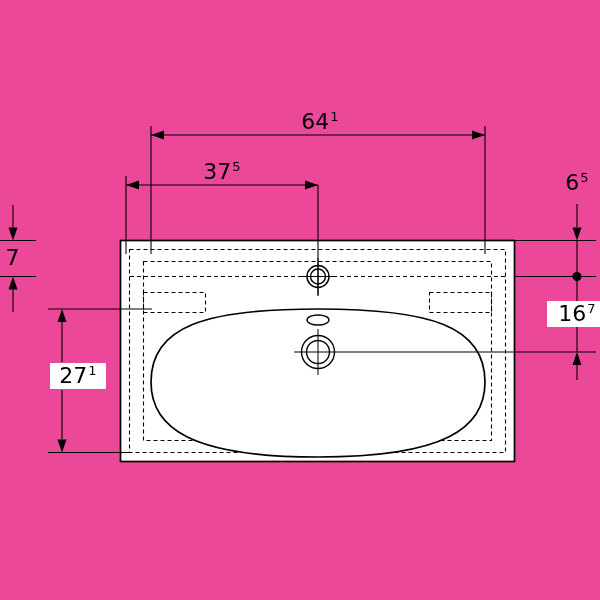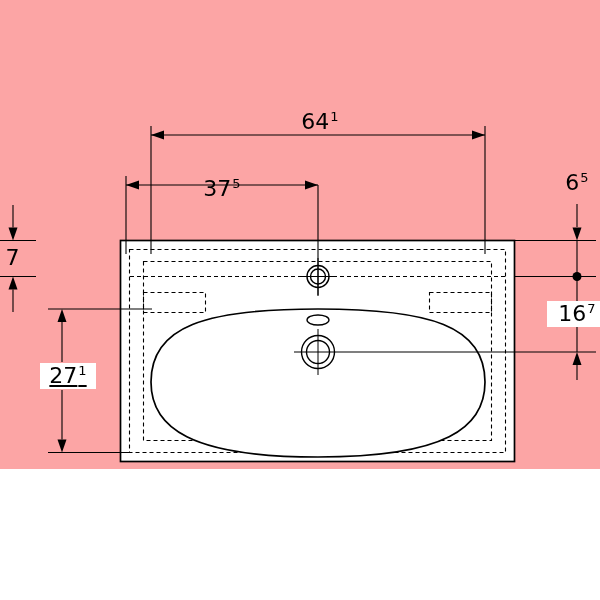--- a/index.html
+++ b/index.html
@@ -1,16 +1,16 @@
 <!DOCTYPE html>
 <html><head>
 <meta charset="utf-8">
 <style>
   html,body{margin:0;padding:0;background:#ffffff;}
-  .stage{position:relative;width:600px;height:469px;background:#fca5a5;overflow:hidden;}
+  .stage{position:relative;width:600px;height:600px;background:#ec4899;overflow:hidden;}
   .stage svg{position:absolute;left:0;top:0;}
   .dim-label{
     position:absolute;
     font-family:"DejaVu Sans", sans-serif;
     font-size:22px;
     color:#000;
     text-align:center;
     line-height:26px;
     z-index:2;
     white-space:nowrap;
@@ -102,33 +102,33 @@
       <line x1="62" y1="322" x2="62" y2="362"></line>
       <line x1="62" y1="390" x2="62" y2="439.5"></line>
       <polygon points="62,452.5 57.5,439.5 66.5,439.5" fill="#000" stroke="none"></polygon>
     </g>
   </svg>
 
   <div class="dim-label" style="left:270px;top:109px;width:100px;">
     <span>64</span><sup>1</sup>
   </div>
 
-  <div class="dim-label" style="left:182px;top:176px;width:80px;">
+  <div class="dim-label" style="left:182px;top:159px;width:80px;">
     <span>37</span><sup>5</sup>
   </div>
 
   <div class="dim-label" style="left:547px;top:170px;width:60px;">
     <span>6</span><sup>5</sup>
   </div>
 
   <div class="dim-label" style="left:-2px;top:245px;width:30px;">
     <span>7</span><sup></sup>
   </div>
 
   <div class="dim-label bg" style="left:547px;top:301px;width:60px;">
     <span>16</span><sup>7</sup>
   </div>
 
-  <div class="dim-label bg" style="left:40px;top:363px;width:56px;text-decoration:underline;">
+  <div class="dim-label bg" style="left:50px;top:363px;width:56px;">
     <span>27</span><sup>1</sup>
   </div>
 
 </div>
 
 </body></html>

